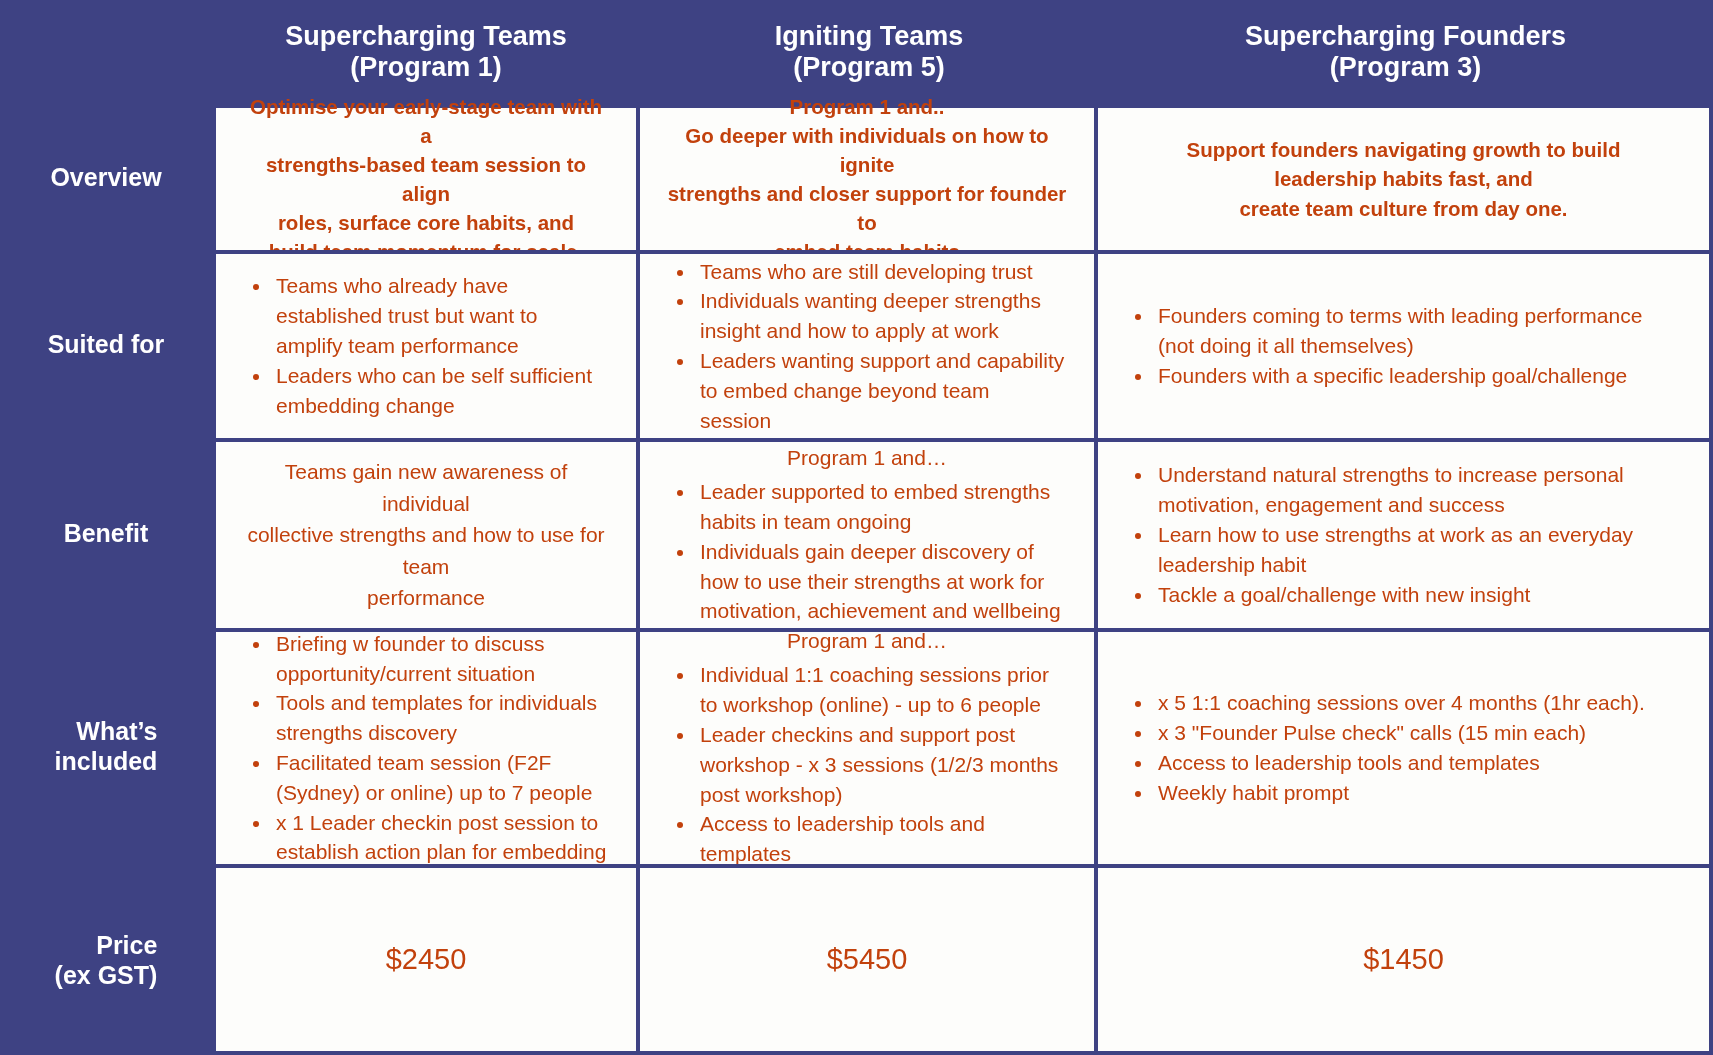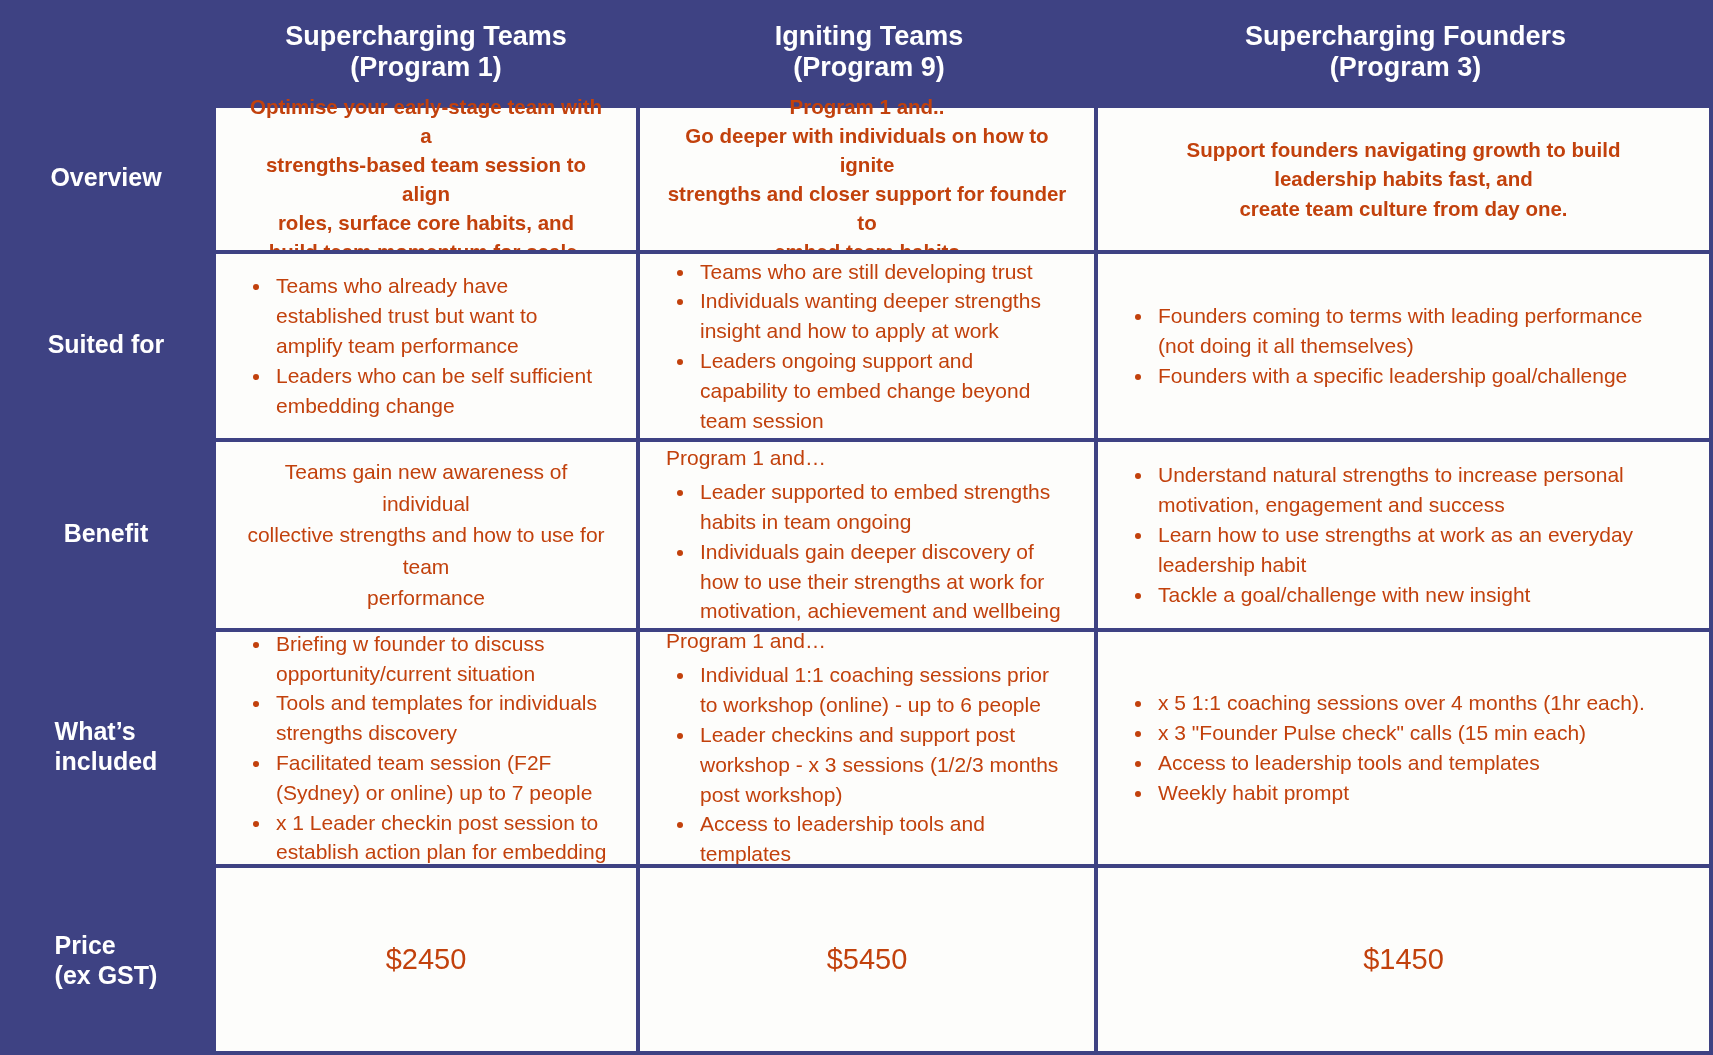--- a/index.html
+++ b/index.html
@@ -49,21 +49,21 @@
   
   .row-label {
     background: #3e4283;
     color: #ffffff;
     font-weight: bold;
     font-size: 25px;
     line-height: 1.2;
     display: flex;
     align-items: center;
     justify-content: center;
-    text-align: left;
+    text-align: right;
     padding: 0 24px;
     box-sizing: border-box;
   }
   .row-label .line { display: block; }
 
   
   .cell {
     background: #fdfdfb;
     box-sizing: border-box;
     padding: 14px 26px;
@@ -91,20 +91,21 @@
 
   .cell-center-text {
     text-align: center;
     font-size: 21px;
     line-height: 1.5;
     font-weight: normal;
   }
   .cell-center-text .line { display: block; }
 
   .intro-line {
+    text-align: center;
     font-size: 21px;
     line-height: 1.5;
     margin: 0 0 2px 0;
   }
 
   ul.bullets {
     margin: 2px;
     padding: 0 0 0 28px;
     list-style: disc;
   }
@@ -129,21 +130,21 @@
 
   <div class="corner-cell"></div>
 
   <div class="program-header">
     <span class="line">Supercharging Teams</span>
     <span class="line">(Program 1)</span>
   </div>
 
   <div class="program-header">
     <span class="line">Igniting Teams</span>
-    <span class="line">(Program 9)</span>
+    <span class="line">(Program 5)</span>
   </div>
 
   <div class="program-header">
     <span class="line">Supercharging Founders</span>
     <span class="line">(Program 3)</span>
   </div>
 
   <div class="row-label">
     <span class="line">Overview</span>
   </div>
@@ -176,21 +177,21 @@
     <ul class="bullets">
       <li>Teams who already have established trust but want to amplify team performance</li>
       <li>Leaders who can be self sufficient embedding change</li>
     </ul>
   </div>
 
   <div class="cell">
     <ul class="bullets">
       <li>Teams who are still developing trust</li>
       <li>Individuals wanting deeper strengths insight and how to apply at work</li>
-      <li>Leaders ongoing support and capability to embed change beyond team session</li>
+      <li>Leaders wanting support and capability to embed change beyond team session</li>
     </ul>
   </div>
 
   <div class="cell">
     <ul class="bullets">
       <li>Founders coming to terms with leading performance (not doing it all themselves)</li>
       <li>Founders with a specific leadership goal/challenge</li>
     </ul>
   </div>
 

